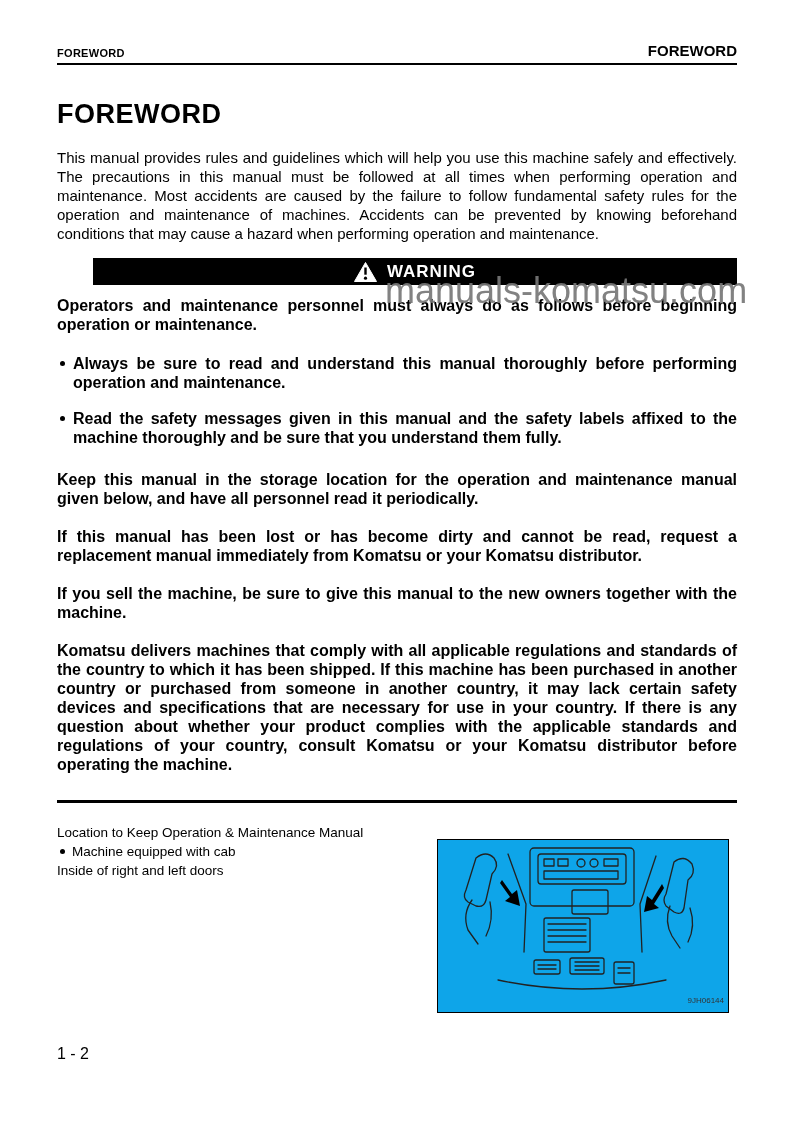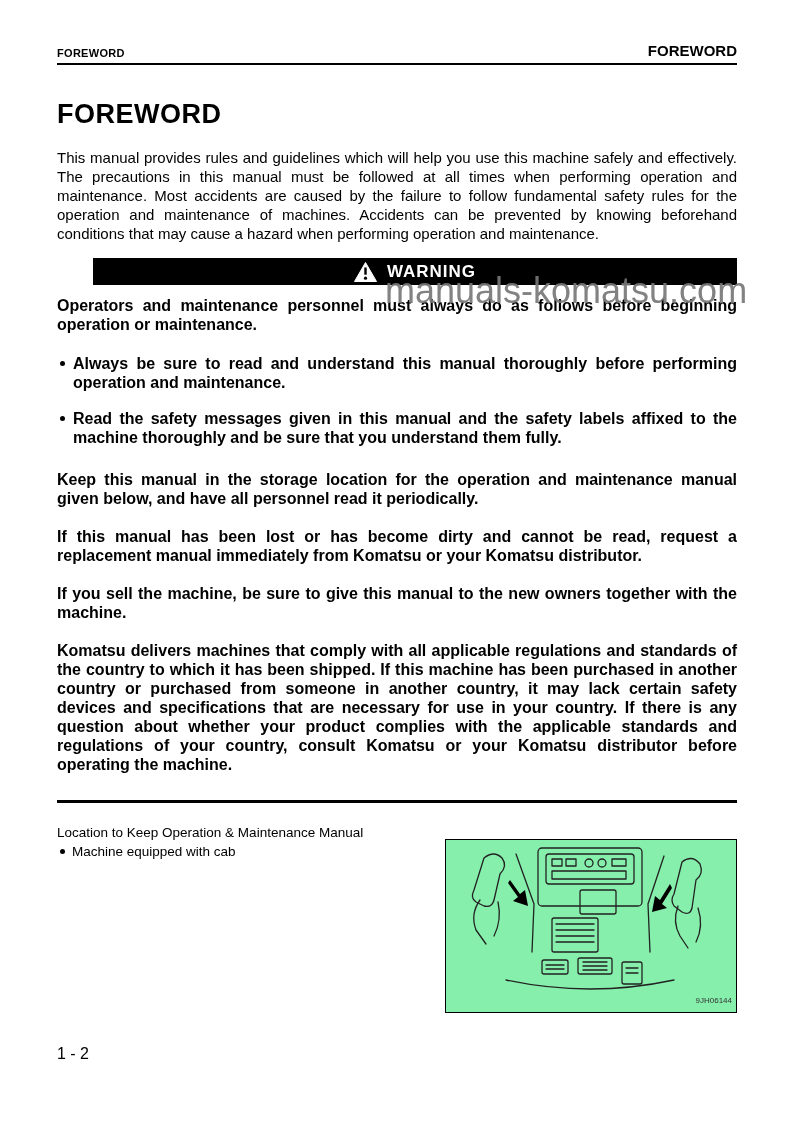--- a/index.html
+++ b/index.html
@@ -115,24 +115,24 @@
     content: "";
     position: absolute;
     left: 3px; top: 7px;
     width: 5px; height: 5px;
     border-radius: 50%;
     background: #000;
   }
 
   .figure-box {
     position: absolute;
-    right: 0; top: 16px;
+    right: 8px; top: 16px;
     width: 290px; height: 172px;
     border: 1px solid #000;
-    background: #86efac;
+    background: #0ea5e9;
   }
   .figure-box .figcode {
     position: absolute;
     right: 4px; bottom: 2px;
     font-size: 8px;
     color: #333;
   }
 
   .footer-page {
     position: absolute;
@@ -178,20 +178,21 @@
   <p class="warn-text warn-para" style="margin-top:23px;">Keep this manual in the storage location for the operation and maintenance manual given below, and have all personnel read it periodically.</p>
   <p class="warn-text warn-para">If this manual has been lost or has become dirty and cannot be read, request a replacement manual immediately from Komatsu or your Komatsu distributor.</p>
   <p class="warn-text warn-para">If you sell the machine, be sure to give this manual to the new owners together with the machine.</p>
   <p class="warn-text warn-para">Komatsu delivers machines that comply with all applicable regulations and standards of the country to which it has been shipped. If this machine has been purchased in another country or purchased from someone in another country, it may lack certain safety devices and specifications that are necessary for use in your country. If there is any question about whether your product complies with the applicable standards and regulations of your country, consult Komatsu or your Komatsu distributor before operating the machine.</p>
 
   <div class="thick-rule"></div>
 
   <div class="location">
     <div>Location to Keep Operation &amp; Maintenance Manual</div>
     <div class="loc-bullet">Machine equipped with cab</div>
+    <div>Inside of right and left doors</div>
 
     <div class="figure-box">
       <svg width="288" height="170" viewBox="0 0 288 170">
         <g fill="none" stroke="#222" stroke-width="1.3" stroke-linejoin="round" stroke-linecap="round">
 
           <rect x="92" y="8" width="104" height="58" rx="4"></rect>
           <rect x="100" y="14" width="88" height="30" rx="3"></rect>
           <rect x="106" y="19" width="10" height="7"></rect>
           <rect x="120" y="19" width="10" height="7"></rect>
           <circle cx="143" cy="23" r="4"></circle>

